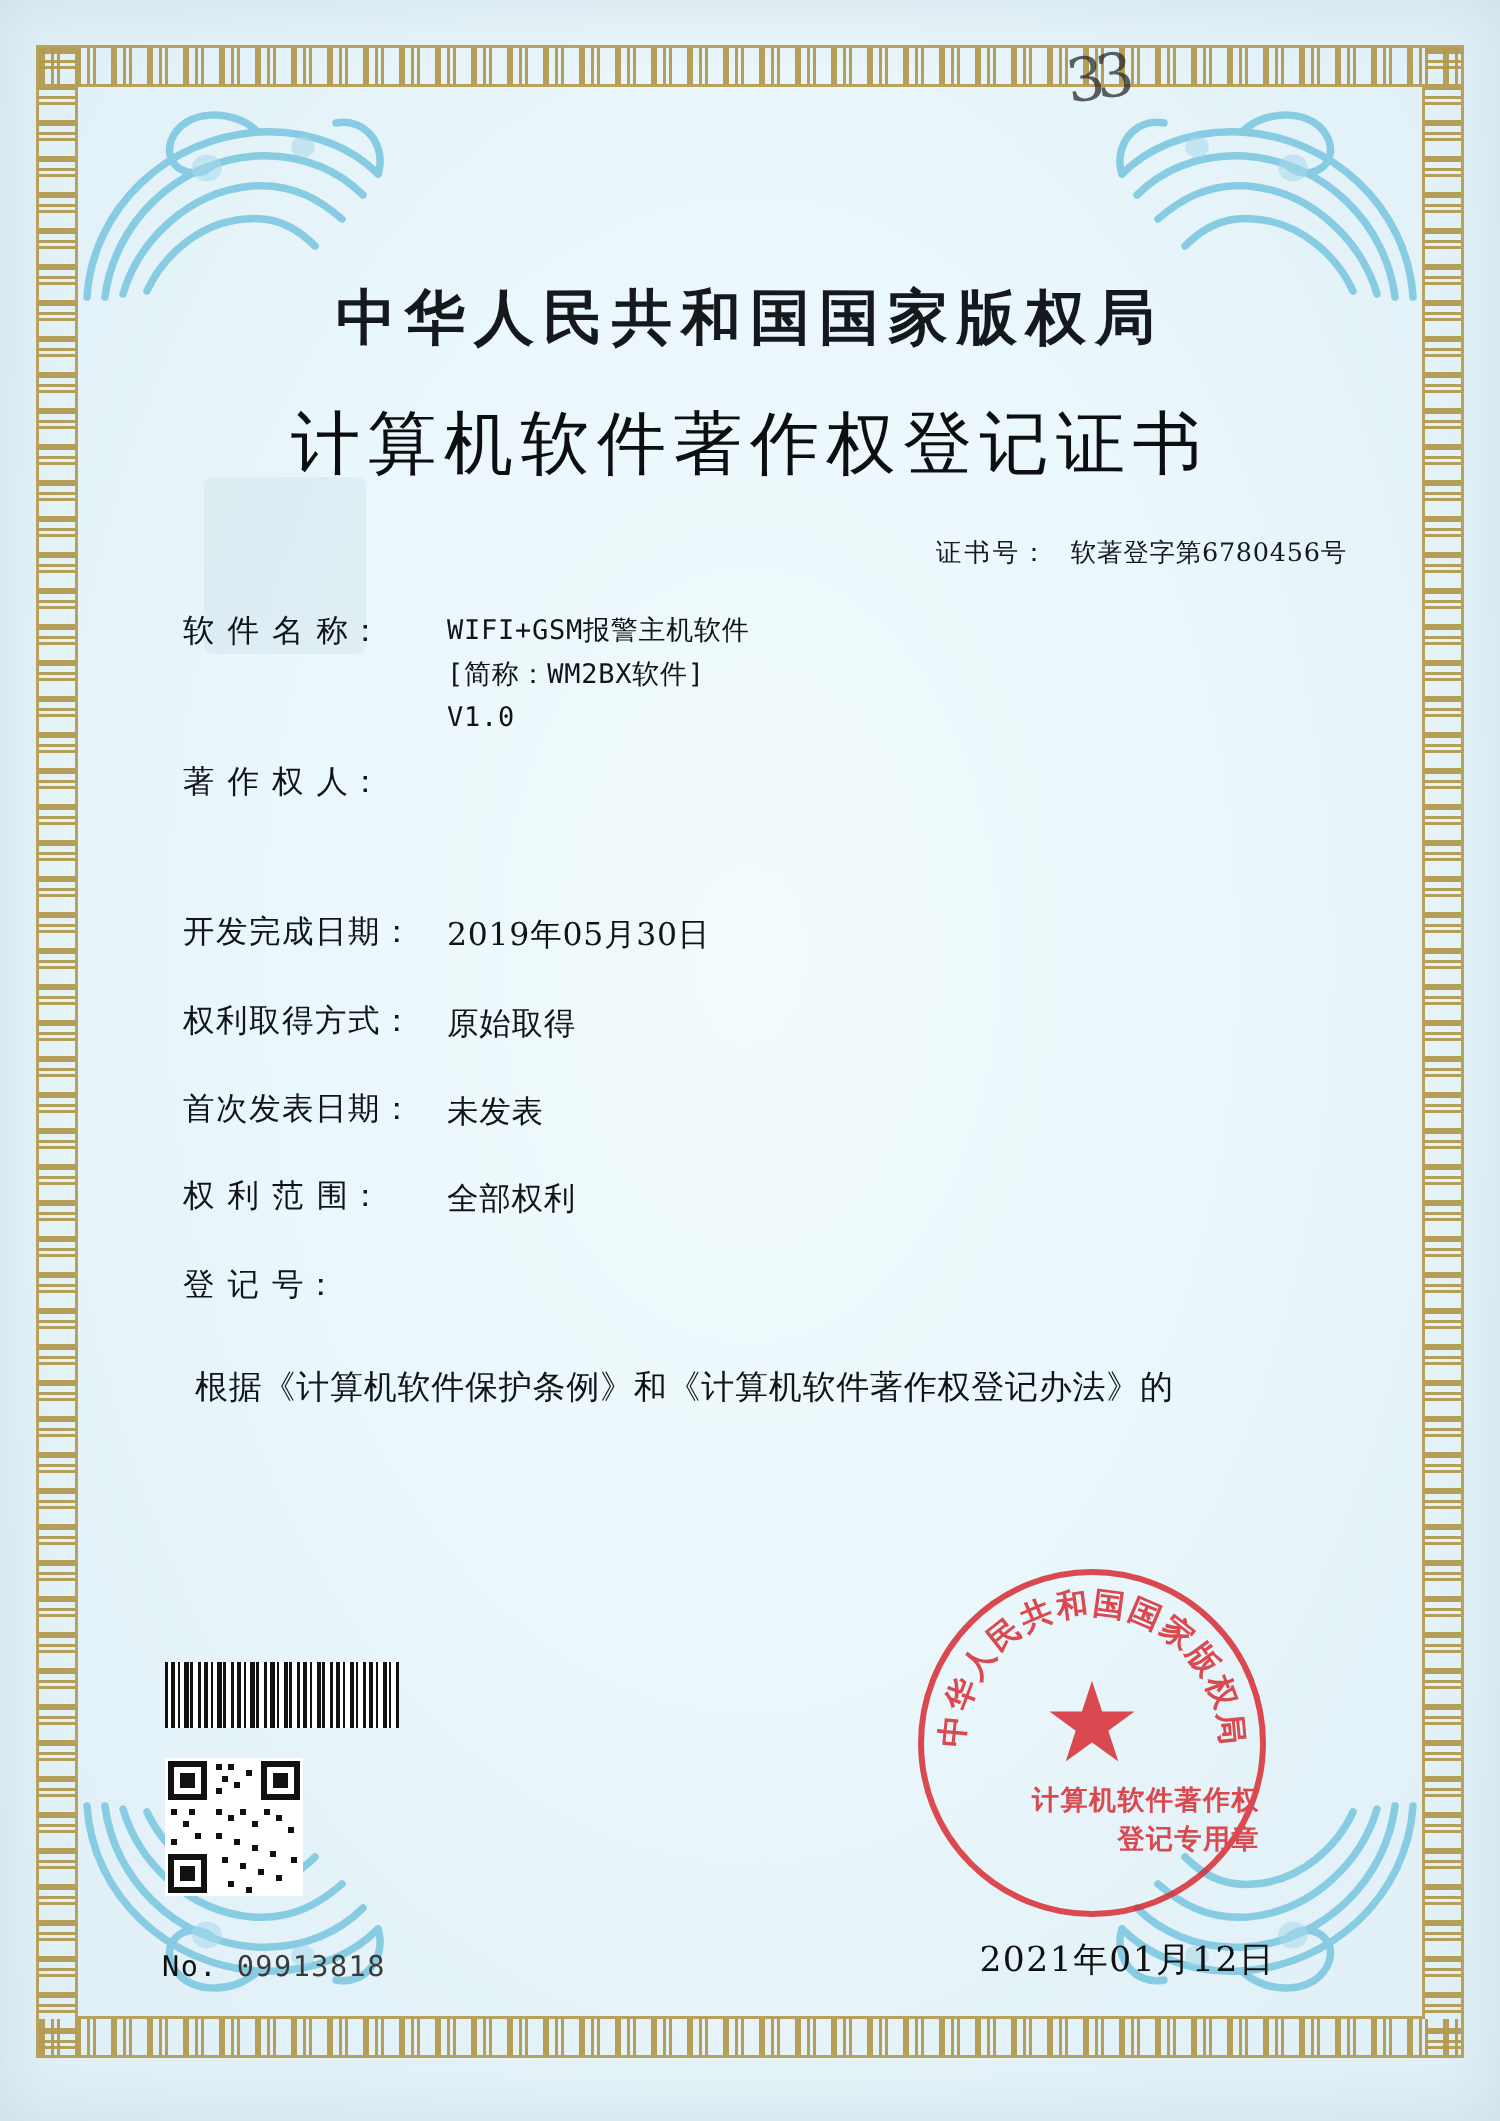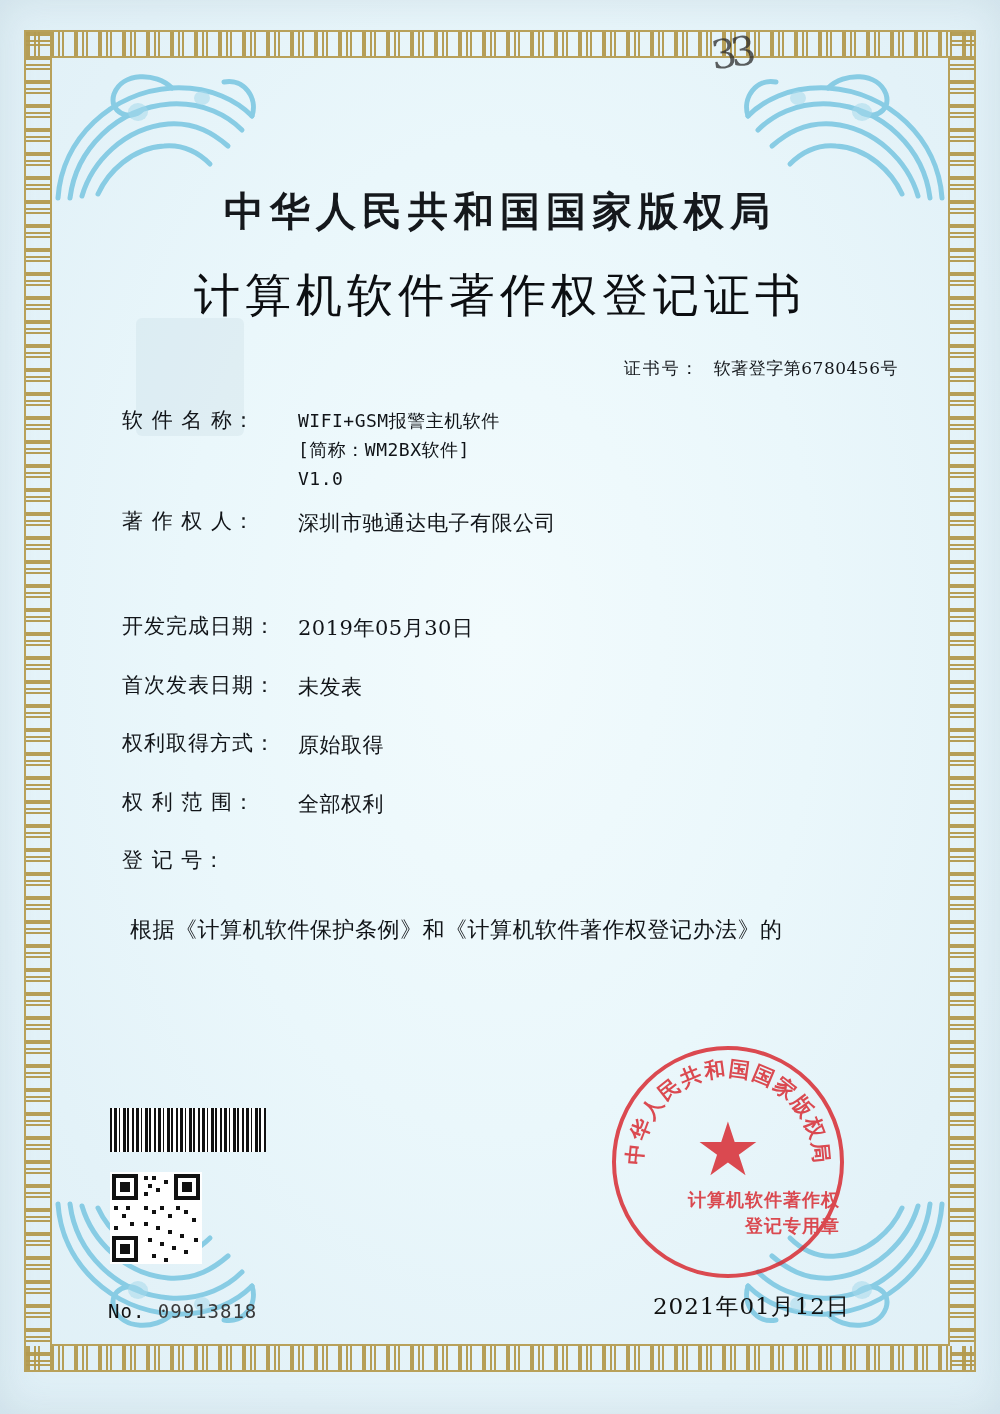--- a/index.html
+++ b/index.html
@@ -302,38 +302,37 @@
     <div class="fields">
       <div class="field">
         <div class="label">软 件 名 称：</div>
         <div class="value mono">WIFI+GSM报警主机软件
 [简称：WM2BX软件]
 V1.0</div>
       </div>
 
       <div class="field field2">
         <div class="label">著 作 权 人：</div>
-        <div class="value">深圳市驰通达电子有限公司</div>
       </div>
 
       <div class="gap"></div>
 
       <div class="field field2">
         <div class="label">开发完成日期：</div>
         <div class="value">2019年05月30日</div>
       </div>
 
       <div class="field field2">
+        <div class="label">权利取得方式：</div>
+        <div class="value">原始取得</div>
+      </div>
+
+      <div class="field field2">
         <div class="label">首次发表日期：</div>
         <div class="value">未发表</div>
-      </div>
-
-      <div class="field field2">
-        <div class="label">权利取得方式：</div>
-        <div class="value">原始取得</div>
       </div>
 
       <div class="field field2">
         <div class="label">权 利 范 围：</div>
         <div class="value">全部权利</div>
       </div>
 
       <div class="field field2">
         <div class="label">登  记  号：</div>
       </div>

